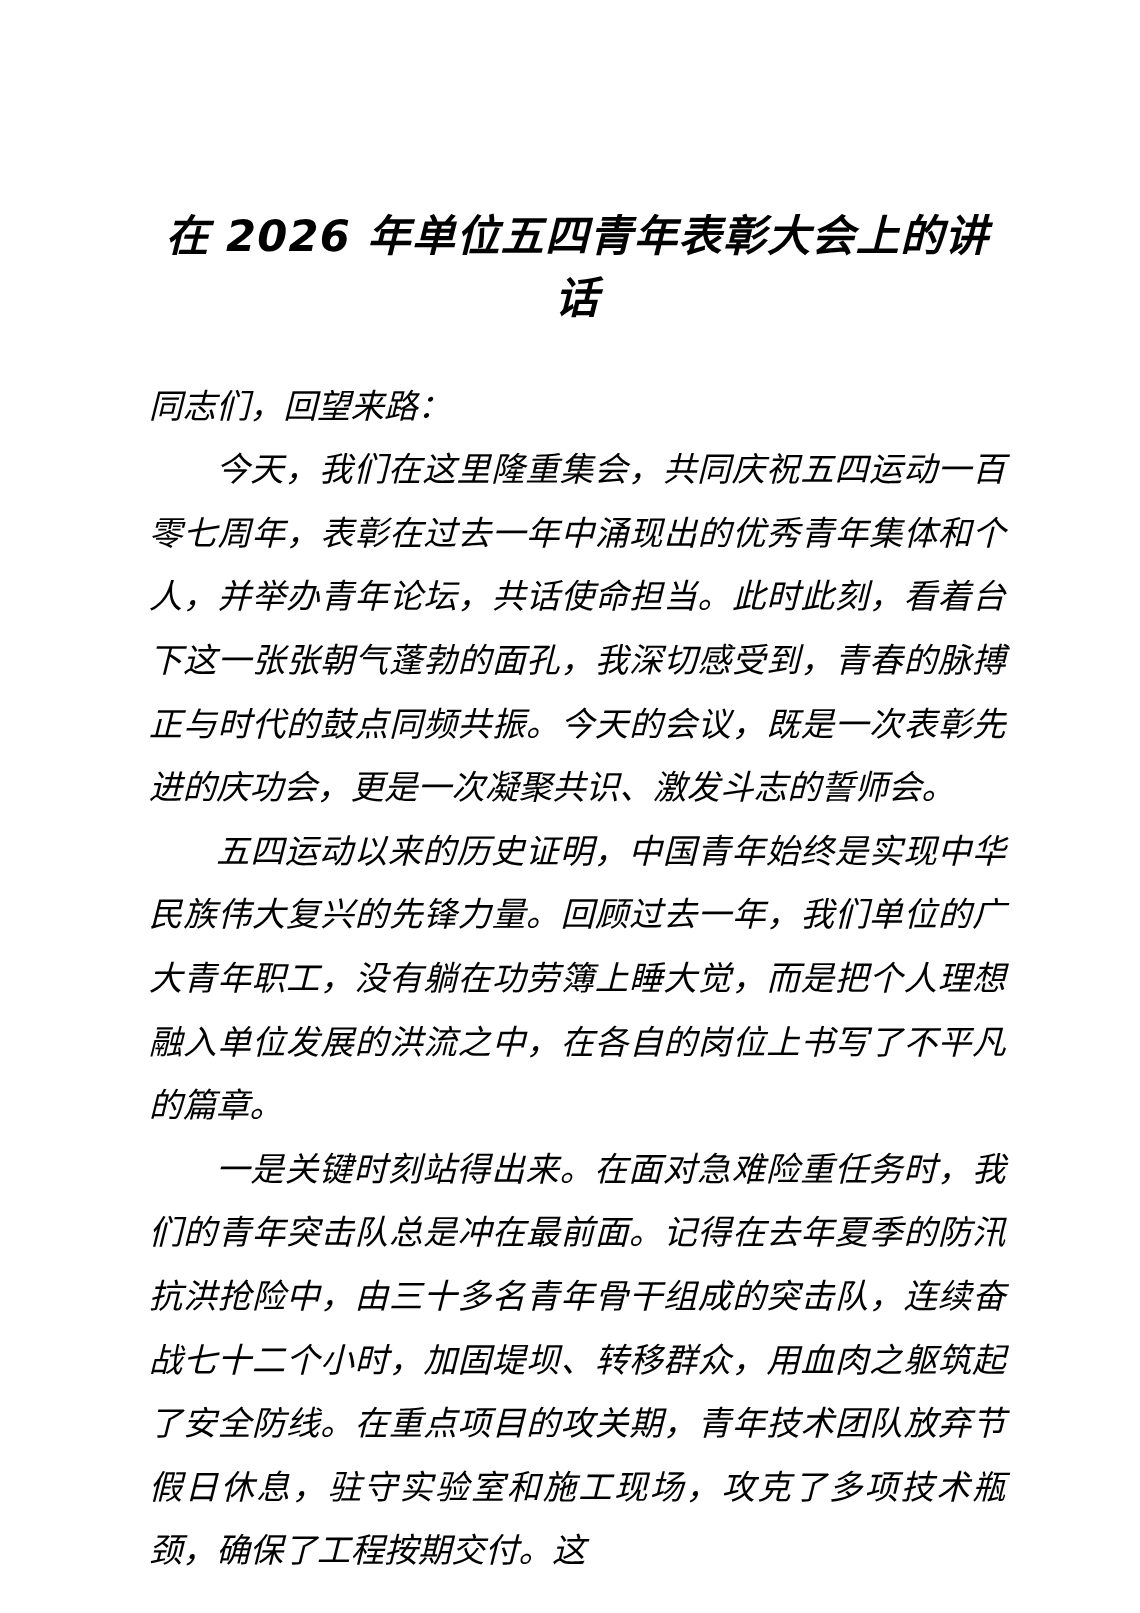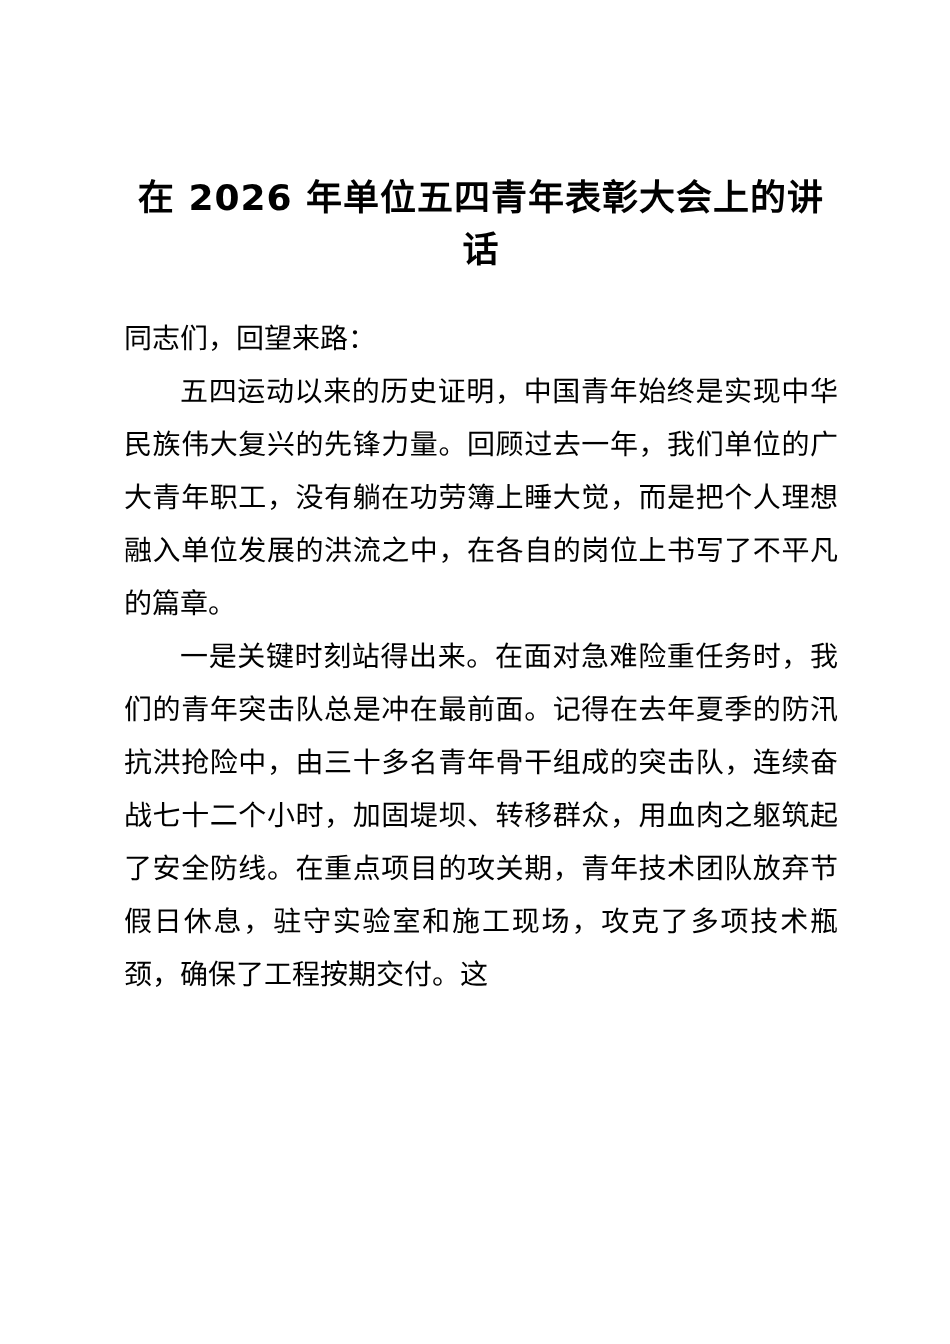--- a/index.html
+++ b/index.html
@@ -11,20 +11,21 @@
     position: relative;
     width: 950px;
     height: 1344px;
     margin: 0 auto;
     background: #ffffff;
     color: #000000;
     font-family: "DejaVu Sans", "Liberation Sans", sans-serif;
     box-sizing: border-box;
     padding: 172px 112px 0 124px;
     overflow: hidden;
+    font-style: italic;
   }
   .doc-title {
     font-size: 36px;
     line-height: 52px;
     font-weight: 700;
     text-align: center;
     letter-spacing: 1px;
     margin: 0 0 36px 0;
   }
   .doc-body {
@@ -50,19 +51,20 @@
 </style>
 </head>
 <body>
 
 <div class="page">
   <h1 class="doc-title">在 2026 年单位五四青年表彰大会上的讲话</h1>
 
   <div class="doc-body">
     <p class="salutation">同志们，回望来路：</p>
 
+    <p class="para">今天，我们在这里隆重集会，共同庆祝五四运动一百零七周年，表彰在过去一年中涌现出的优秀青年集体和个人，并举办青年论坛，共话使命担当。此时此刻，看着台下这一张张朝气蓬勃的面孔，我深切感受到，青春的脉搏正与时代的鼓点同频共振。今天的会议，既是一次表彰先进的庆功会，更是一次凝聚共识、激发斗志的誓师会。</p>
 
 
     <p class="para">五四运动以来的历史证明，中国青年始终是实现中华民族伟大复兴的先锋力量。回顾过去一年，我们单位的广大青年职工，没有躺在功劳簿上睡大觉，而是把个人理想融入单位发展的洪流之中，在各自的岗位上书写了不平凡的篇章。</p>
 
     <p class="para">一是关键时刻站得出来。在面对急难险重任务时，我们的青年突击队总是冲在最前面。记得在去年夏季的防汛抗洪抢险中，由三十多名青年骨干组成的突击队，连续奋战七十二个小时，加固堤坝、转移群众，用血肉之躯筑起了安全防线。在重点项目的攻关期，青年技术团队放弃节假日休息，驻守实验室和施工现场，攻克了多项技术瓶颈，确保了工程按期交付。这</p>
   </div>
 </div>
 
 </body></html>

